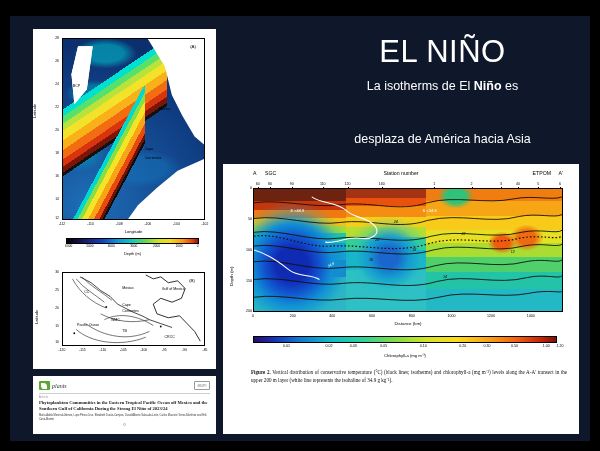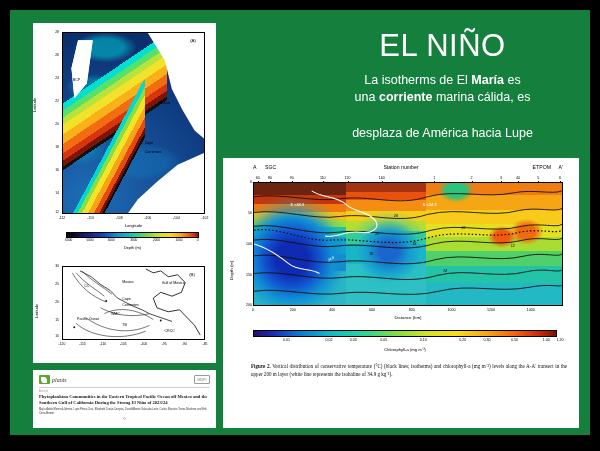--- a/index.html
+++ b/index.html
@@ -1,22 +1,22 @@
 <!DOCTYPE html>
 <html><head>
 <meta charset="utf-8">
 <style>
   * { margin:0; padding:0; box-sizing:border-box; }
   html,body { width:600px; height:451px; background:#000; overflow:hidden; }
   body { font-family:"Liberation Sans", sans-serif; }
 
   #slide {
-    position:absolute; left:10px; top:10px;
+    position:absolute; left:10px; top:16px;
     width:580px; height:425px;
-    background:#15803d;
+    background:#0f172a;
   }
 
   
   #map-card {
     position:absolute; left:23px; top:13px;
     width:183px; height:340px;
     background:#ffffff;
     padding:3px;
   }
   .mapfig { position:relative; width:100%; height:100%; background:#fff; }
@@ -425,24 +425,24 @@
     <div id="article-title">Phytoplankton Communities in the Eastern Tropical Pacific Ocean off Mexico and the Southern Gulf of California During the Strong El Niño of 2023/24</div>
     <div id="article-authors">María Adela Monreal-Gómez, Lupe Pérez-Cruz, Elizabeth Durán-Campos, David Alberto Salas-de-León, Carlos Mauricio Torres-Martínez and Erik Coria-Monter</div>
     <div id="journal-dots">
       <i></i>
     </div>
   </div>
 
   <div id="title-block">
     <div id="slide-title">EL NIÑO</div>
     <div id="slide-subtitle">
-      <span><span>La isotherms de El </span><b>María</b><span> es</span></span><br>
-      <span><span>una </span><b>corriente</b><span> marina cálida, es</span></span><br>
+      <span><span>La isotherms de El </span><b>Niño</b><span> es</span></span><br>
       <br>
-      <span>desplaza de América hacia Lupe</span>
+      <br>
+      <span>desplaza de América hacia Asia</span>
     </div>
   </div>
 
   <div id="fig-card">
 
     <div id="fig-plot-area">
 
       <div id="fig-top-labels">
         <span class="ab" style="left:22px;">A</span>
         <span class="ab" style="left:34px;">SGC</span>

